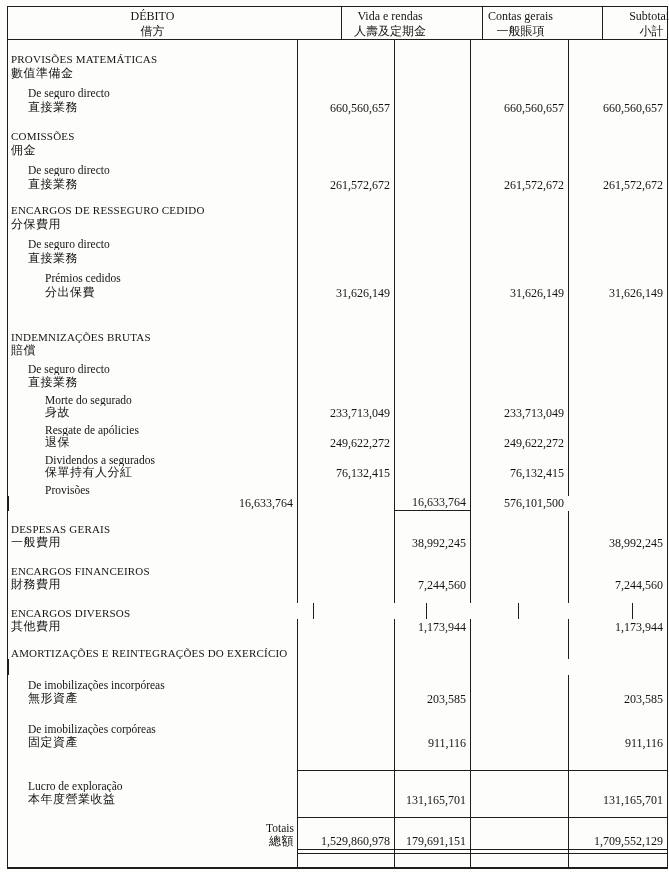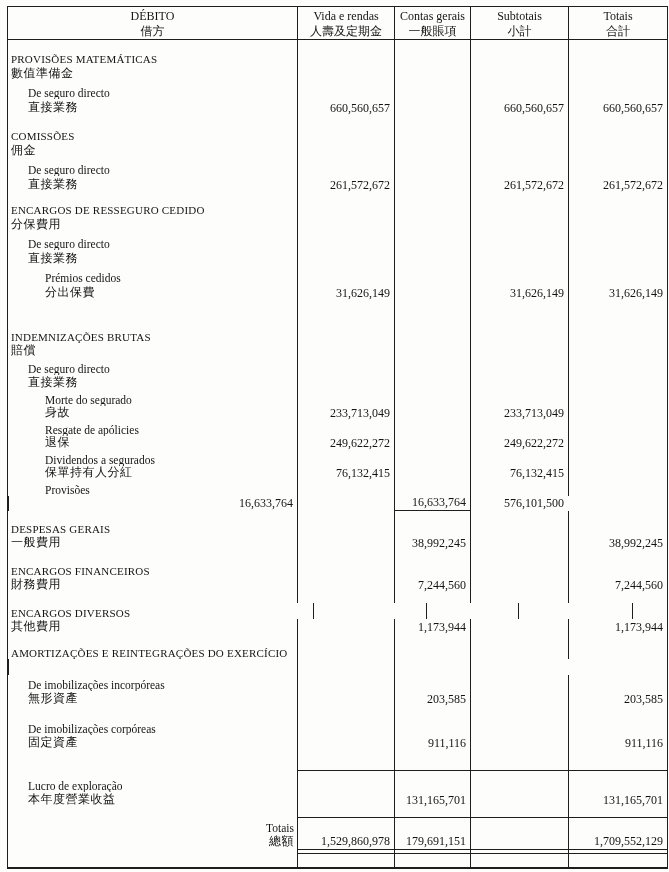--- a/index.html
+++ b/index.html
@@ -19,20 +19,21 @@
     border-bottom-width: 2px;
     background: #fdfdfb;
   }
   .hdr, .row {
     display: grid;
     grid-template-columns: 289px 97px 76px 98px 99px;
   }
   .hdr {
     height: 33px;
     border-bottom: 1px solid #1e1e1e;
+    gap: 44px;
   }
   .hc {
     text-align: center;
     font-size: 12px;
     line-height: 15px;
     padding-top: 2px;
     overflow: hidden;
   }
   .bl { border-left: 1px solid #1e1e1e; }
   .row > div {

